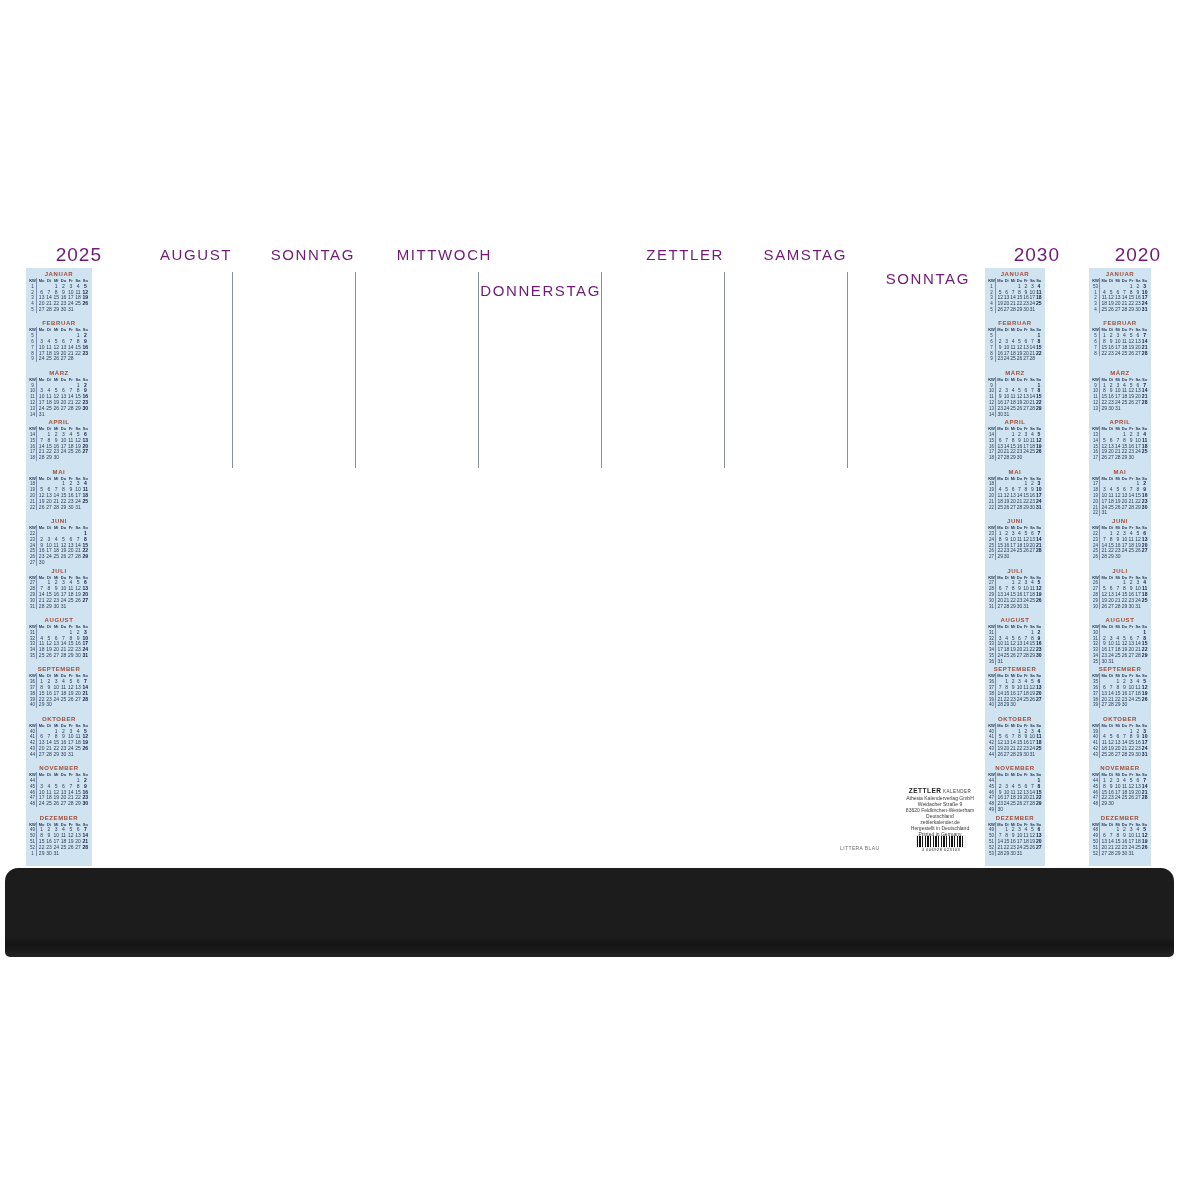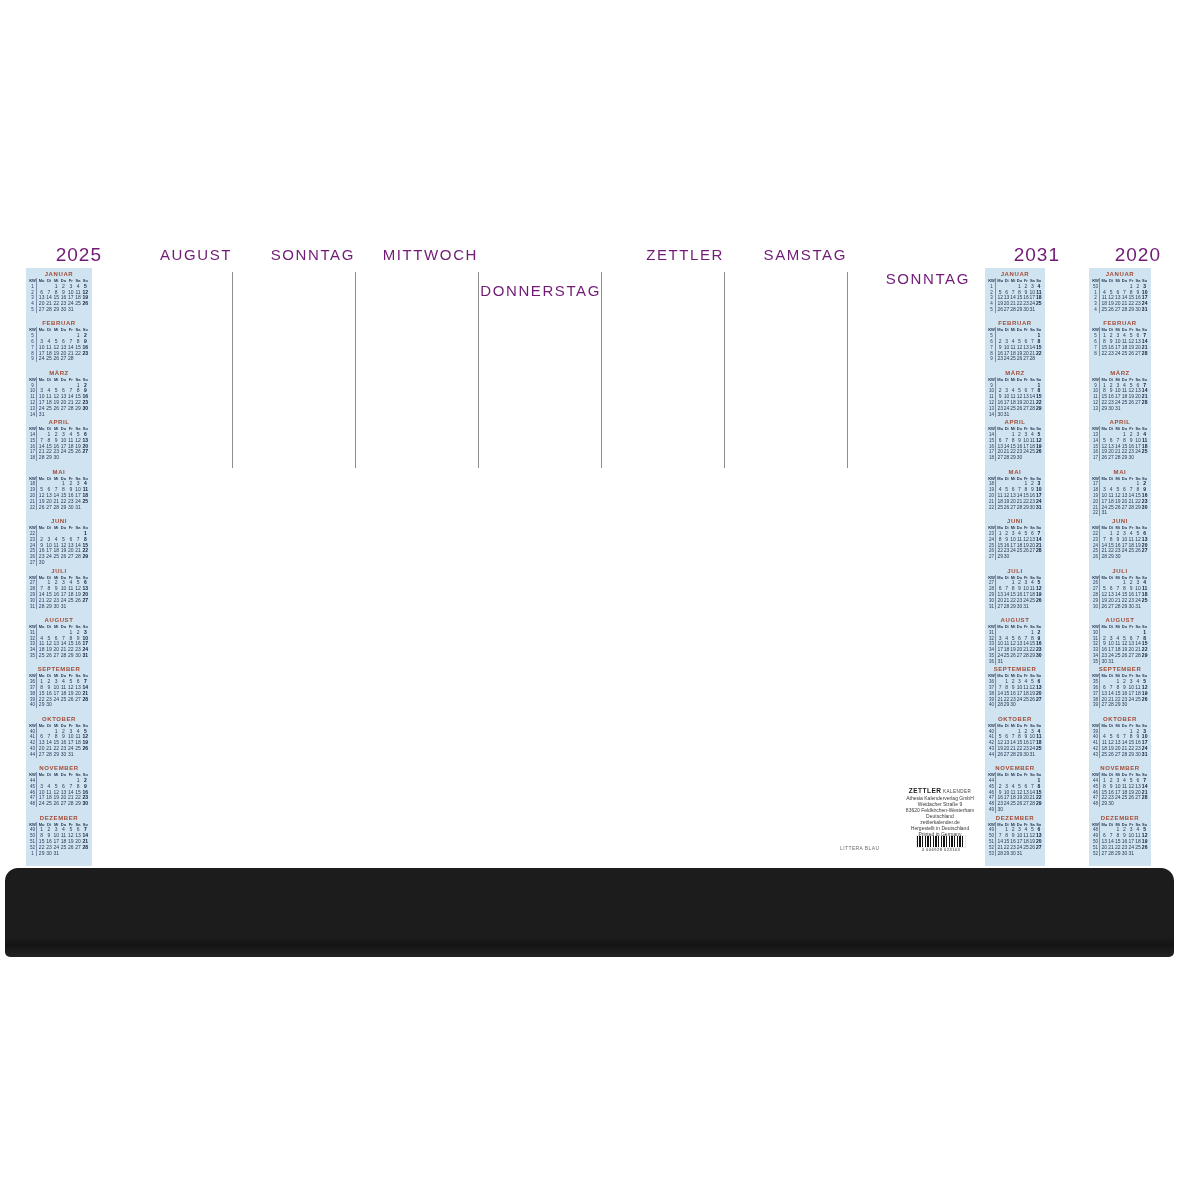--- a/index.html
+++ b/index.html
@@ -71,26 +71,26 @@
   }
 </style>
 </head>
 <body>
 
 <div id="canvas">
 
   <div class="hdr yr" style="left:24px;  width:78px;">2025</div>
   <div class="hdr" style="left:109px; width:123px;">AUGUST</div>
   <div class="hdr" style="left:232px; width:123px;">SONNTAG</div>
-  <div class="hdr" style="left:355px; width:123px;">MITTWOCH</div>
+  <div class="hdr" style="left:369px; width:123px;">MITTWOCH</div>
   <div class="hdr" style="left:478px; width:123px;margin-top:36px;">DONNERSTAG</div>
   <div class="hdr" style="left:601px; width:123px;">ZETTLER</div>
   <div class="hdr" style="left:724px; width:123px;">SAMSTAG</div>
   <div class="hdr" style="left:847px; width:123px;margin-top:24px;">SONNTAG</div>
-  <div class="hdr yr" style="left:988px;  width:72px;">2031</div>
+  <div class="hdr yr" style="left:988px;  width:72px;">2030</div>
   <div class="hdr yr" style="left:1089px; width:72px;">2020</div>
 
   <div class="vline" style="left:232px;"></div>
   <div class="vline" style="left:355px;"></div>
   <div class="vline" style="left:478px;"></div>
   <div class="vline" style="left:601px;"></div>
   <div class="vline" style="left:724px;"></div>
   <div class="vline" style="left:847px;"></div>
 
   <div class="strip" style="left:26px;  width:66px;">

